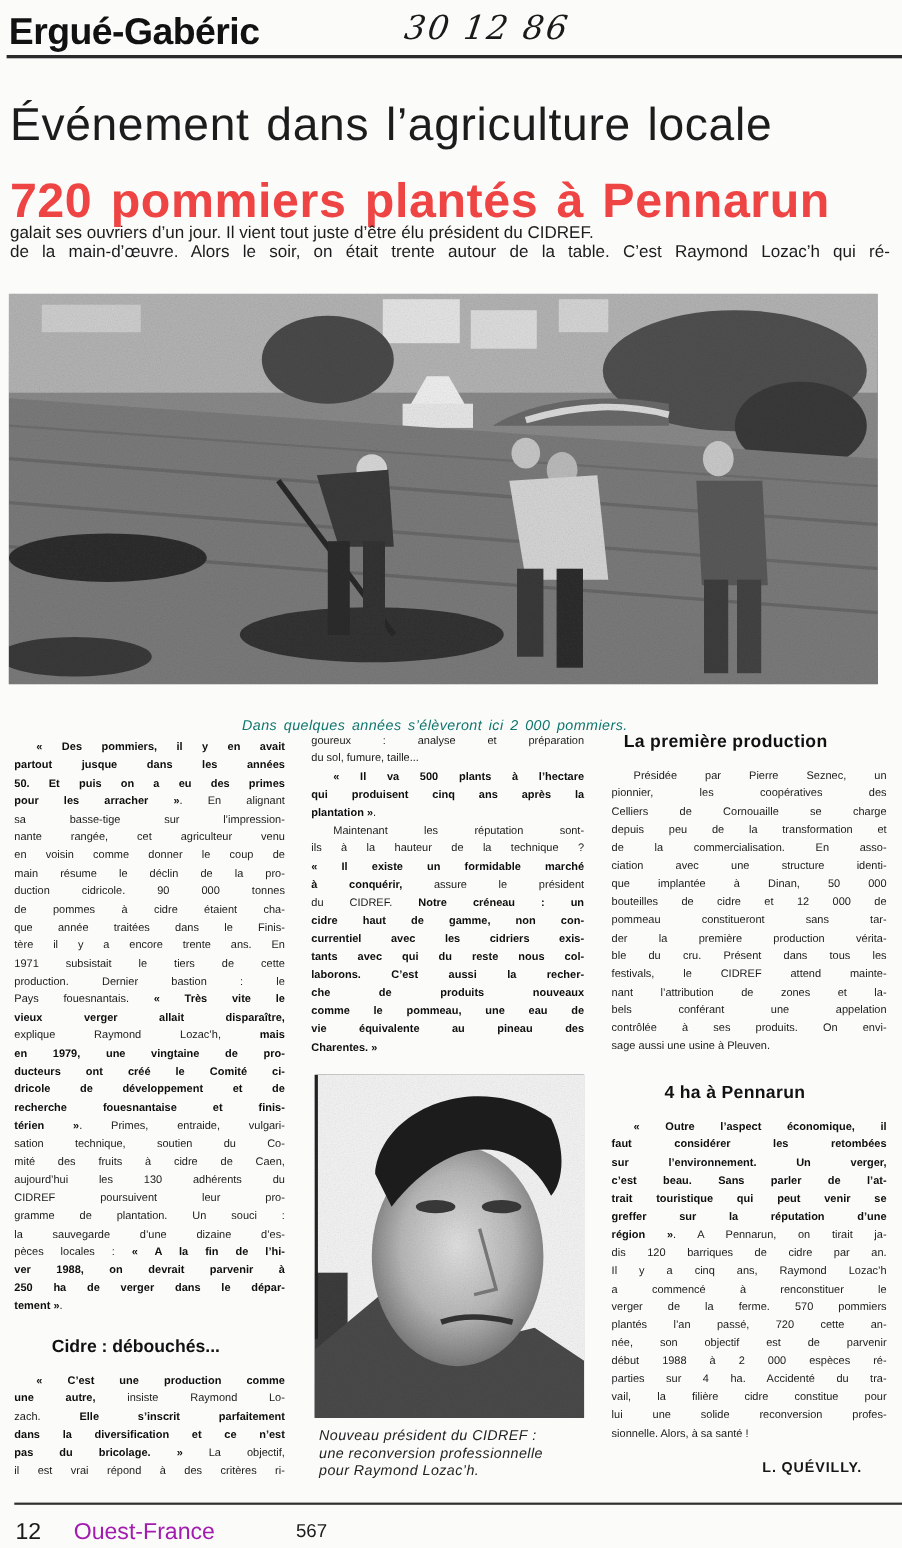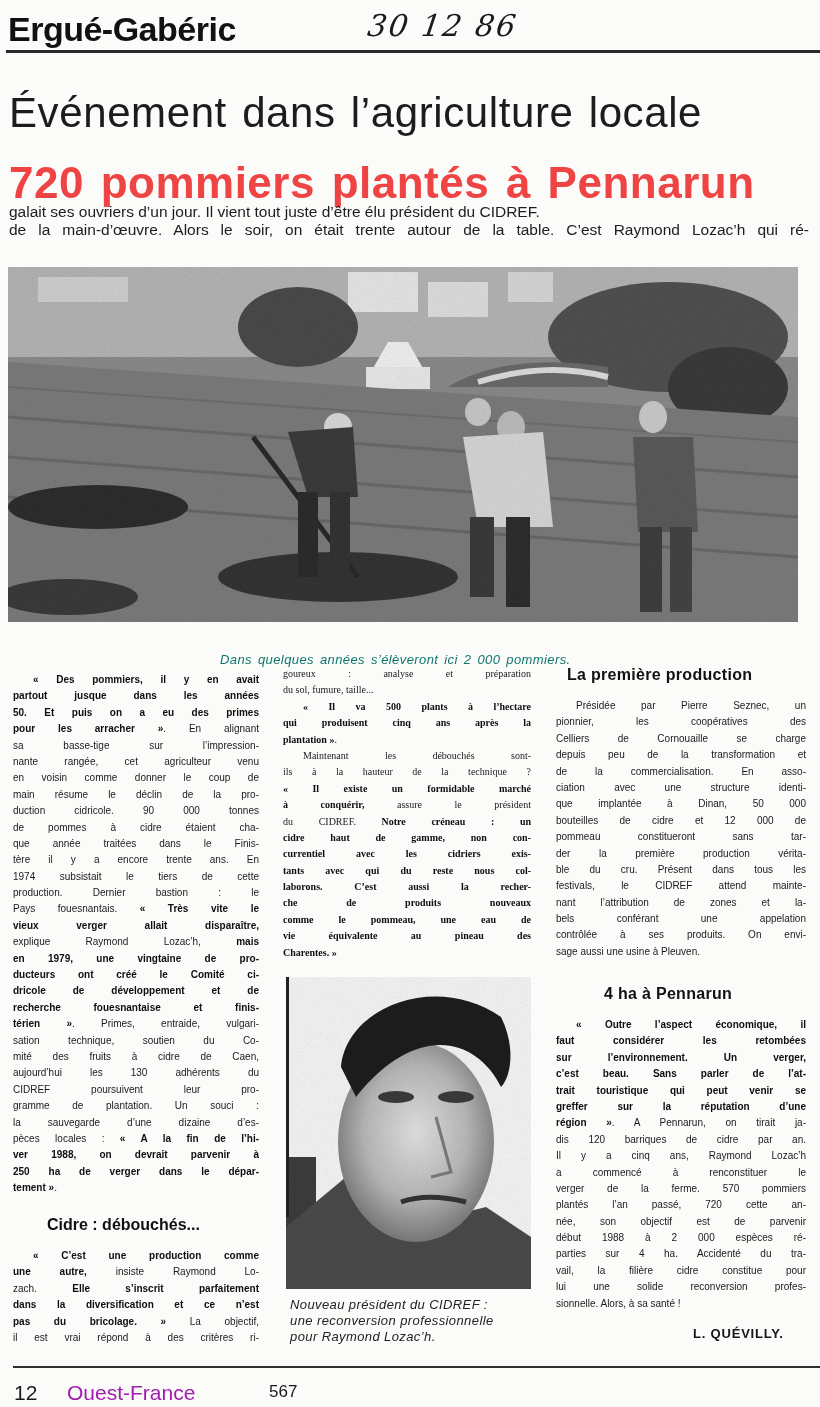--- a/index.html
+++ b/index.html
@@ -55,21 +55,21 @@
   #caption-portrait .ln { display: block; white-space: nowrap; }
 
   
   .col { font-size: 10px; line-height: 16.4px; color: #1a1a1a; }
   .col .ln { display: block; text-align: justify; text-align-last: justify; white-space: nowrap; height: 16.4px; }
   .col .ln.last { text-align-last: left; }
   .col .ln.ind { padding-left: 20px; }
   .col b { font-weight: bold; color: #0e0e0e; }
   #col1 { left: 13px; top: 672px; width: 246px; }
   #col1b { left: 13px; top: 1248px; width: 246px; }
-  #col2 { left: 283px; top: 666px; width: 248px; font-family: Liberation Serif, serif; }
+  #col2 { left: 283px; top: 666px; width: 248px; }
   #col3 { left: 556px; top: 698px; width: 250px; }
   #col3b { left: 556px; top: 1017px; width: 250px; }
   .subhead { font-weight: bold; font-size: 16px; color: #111; white-space: nowrap; }
   #sub-cidre { left: 47px; top: 1216px; }
   #sub-premiere { left: 567px; top: 666px; letter-spacing: 0.3px; }
   #sub-4ha { left: 604px; top: 985px; letter-spacing: 0.3px; }
   #signature { left: 693px; top: 1326px; font-size: 13px; font-weight: bold; letter-spacing: 0.8px; }
 
   #rule-bottom { left: 13px; top: 1366px; width: 807px; height: 2px; background: #2f2f2f; }
   #footer-page { left: 14px; top: 1381px; font-size: 21px; color: #1a1a1a; }
@@ -155,21 +155,21 @@
     <span class="ln"><b>50. Et puis on a eu des primes</b></span>
     <span class="ln"><b>pour les arracher »</b><span>. En alignant</span></span>
     <span class="ln"><span>sa basse-tige sur l’impression-</span></span>
     <span class="ln"><span>nante rangée, cet agriculteur venu</span></span>
     <span class="ln"><span>en voisin comme donner le coup de</span></span>
     <span class="ln"><span>main résume le déclin de la pro-</span></span>
     <span class="ln"><span>duction cidricole. 90 000 tonnes</span></span>
     <span class="ln"><span>de pommes à cidre étaient cha-</span></span>
     <span class="ln"><span>que année traitées dans le Finis-</span></span>
     <span class="ln"><span>tère il y a encore trente ans. En</span></span>
-    <span class="ln"><span>1974 subsistait le tiers de cette</span></span>
+    <span class="ln"><span>1971 subsistait le tiers de cette</span></span>
     <span class="ln"><span>production. Dernier bastion : le</span></span>
     <span class="ln"><span>Pays fouesnantais. </span><b>« Très vite le</b></span>
     <span class="ln"><b>vieux verger allait disparaître,</b></span>
     <span class="ln"><span>explique Raymond Lozac’h, </span><b>mais</b></span>
     <span class="ln"><b>en 1979, une vingtaine de pro-</b></span>
     <span class="ln"><b>ducteurs ont créé le Comité ci-</b></span>
     <span class="ln"><b>dricole de développement et de</b></span>
     <span class="ln"><b>recherche fouesnantaise et finis-</b></span>
     <span class="ln"><b>térien »</b><span>. Primes, entraide, vulgari-</span></span>
     <span class="ln"><span>sation technique, soutien du Co-</span></span>
@@ -192,21 +192,21 @@
     <span class="ln"><b>pas du bricolage. »</b><span> La objectif,</span></span>
     <span class="ln"><span>il est vrai répond à des critères ri-</span></span>
   </div>
 
 <div class="abs col" id="col2">
     <span class="ln"><span>goureux : analyse et préparation</span></span>
     <span class="ln last"><span>du sol, fumure, taille...</span></span>
     <span class="ln ind"><b>« Il va 500 plants à l’hectare</b></span>
     <span class="ln"><b>qui produisent cinq ans après la</b></span>
     <span class="ln last"><b>plantation »</b><span>.</span></span>
-    <span class="ln ind"><span>Maintenant les débouchés sont-</span></span>
+    <span class="ln ind"><span>Maintenant les réputation sont-</span></span>
     <span class="ln"><span>ils à la hauteur de la technique ?</span></span>
     <span class="ln"><b>« Il existe un formidable marché</b></span>
     <span class="ln"><b>à conquérir,</b><span> assure le président</span></span>
     <span class="ln"><span>du CIDREF. </span><b>Notre créneau : un</b></span>
     <span class="ln"><b>cidre haut de gamme, non con-</b></span>
     <span class="ln"><b>currentiel avec les cidriers exis-</b></span>
     <span class="ln"><b>tants avec qui du reste nous col-</b></span>
     <span class="ln"><b>laborons. C’est aussi la recher-</b></span>
     <span class="ln"><b>che de produits nouveaux</b></span>
     <span class="ln"><b>comme le pommeau, une eau de</b></span>

